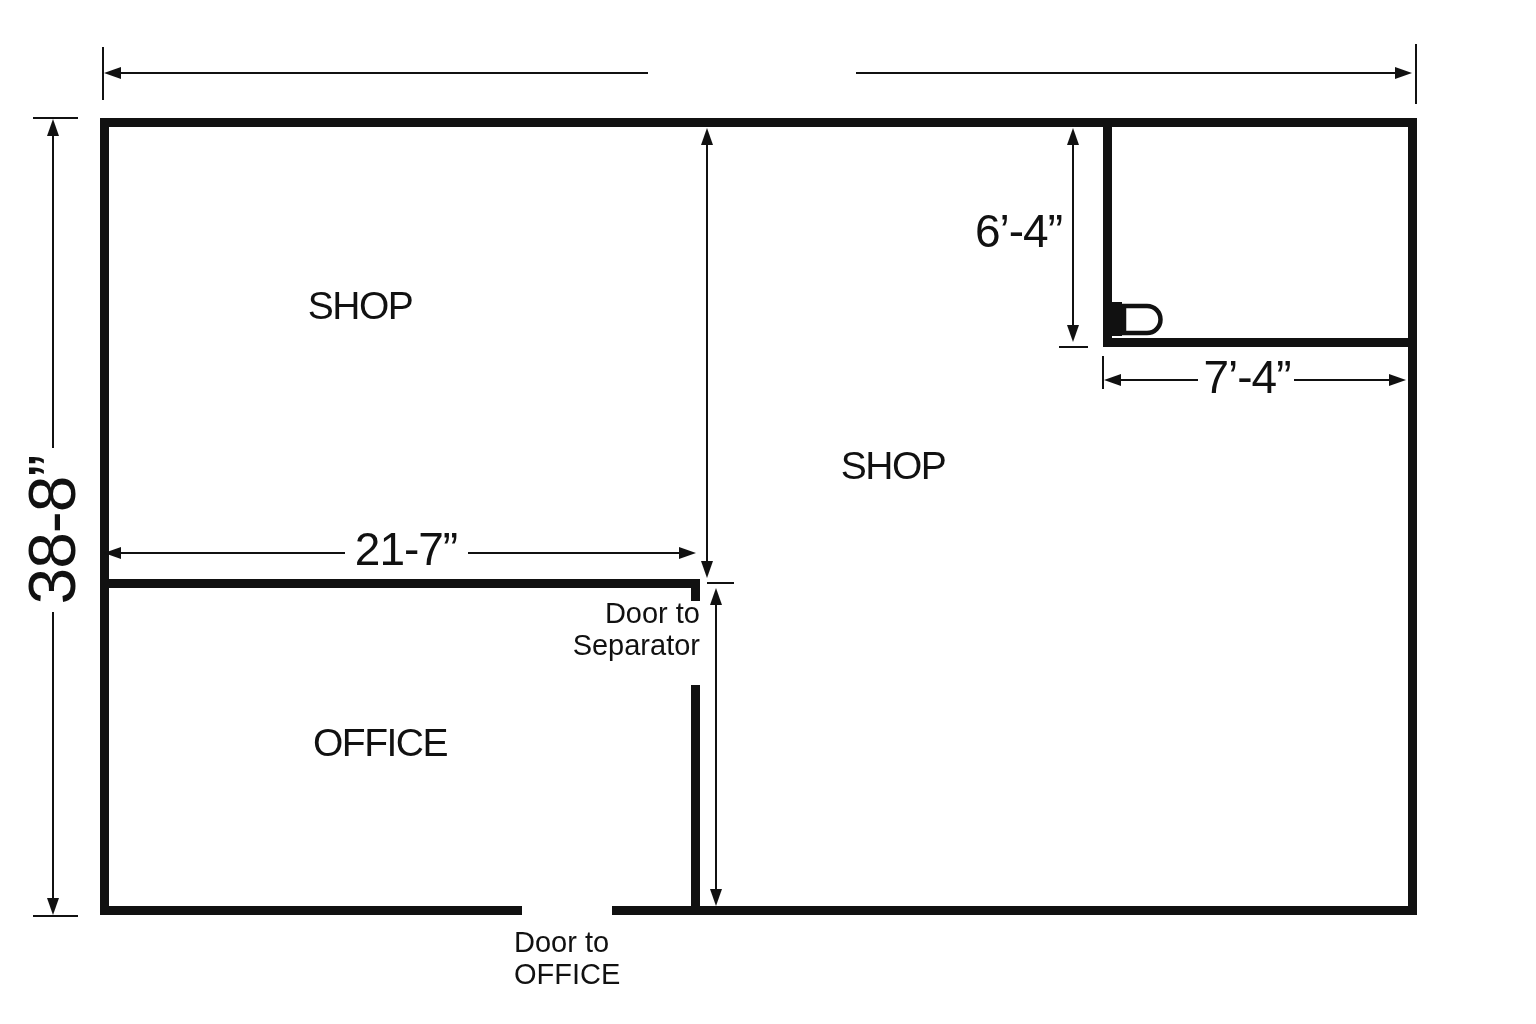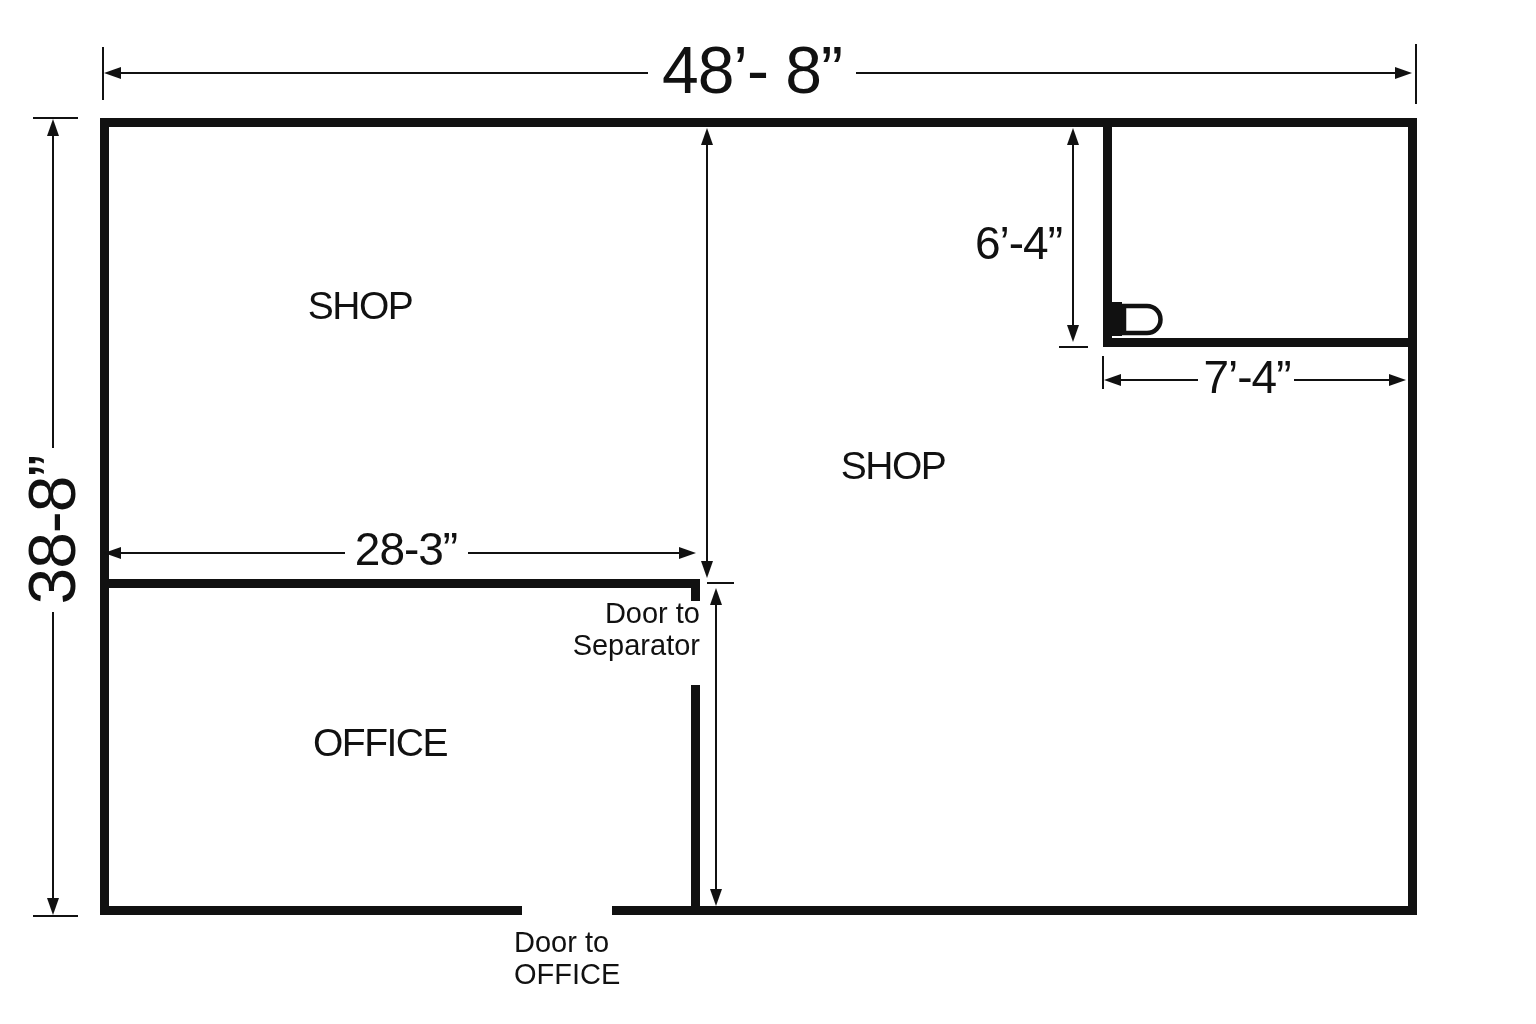--- a/index.html
+++ b/index.html
@@ -80,27 +80,26 @@
     <line x1="1103" y1="356" x2="1103" y2="389"></line>
     <line x1="1110" y1="380" x2="1198" y2="380"></line>
     <polygon points="1104,380 1121,374 1121,386"></polygon>
     <line x1="1294" y1="380" x2="1400" y2="380"></line>
     <polygon points="1406,380 1389,374 1389,386"></polygon>
 
     <rect x="1111" y="302" width="11" height="34"></rect>
     <path d="M 1124 306 L 1147 306 A 13.5 13.5 0 0 1 1147 333 L 1124 333 Z" fill="none" stroke="#111111" stroke-width="4.5"></path>
   </svg>
 
-  <div class="t dim-xl" style="left:752px; top:70px;">48’- 8”</div>
 
   <div class="t dim-xl rot" style="left:52px; top:530px;">38-8”</div>
 
-  <div class="t dim-md" style="left:406px; top:549px;">28-3”</div>
+  <div class="t dim-md" style="left:406px; top:549px;">21-7”</div>
 
-  <div class="t dim-md anchor-right" style="left:1062px; top:243px;">6’-4”</div>
+  <div class="t dim-md anchor-right" style="left:1062px; top:231px;">6’-4”</div>
 
   <div class="t dim-md" style="left:1247px; top:377px;">7’-4”</div>
 
   <div class="t room-lg" style="left:360px; top:305px;">SHOP</div>
 
   <div class="t room-lg" style="left:893px; top:465px;">SHOP</div>
 
   <div class="t room-lg" style="left:380px; top:742px;">OFFICE</div>
 
 

